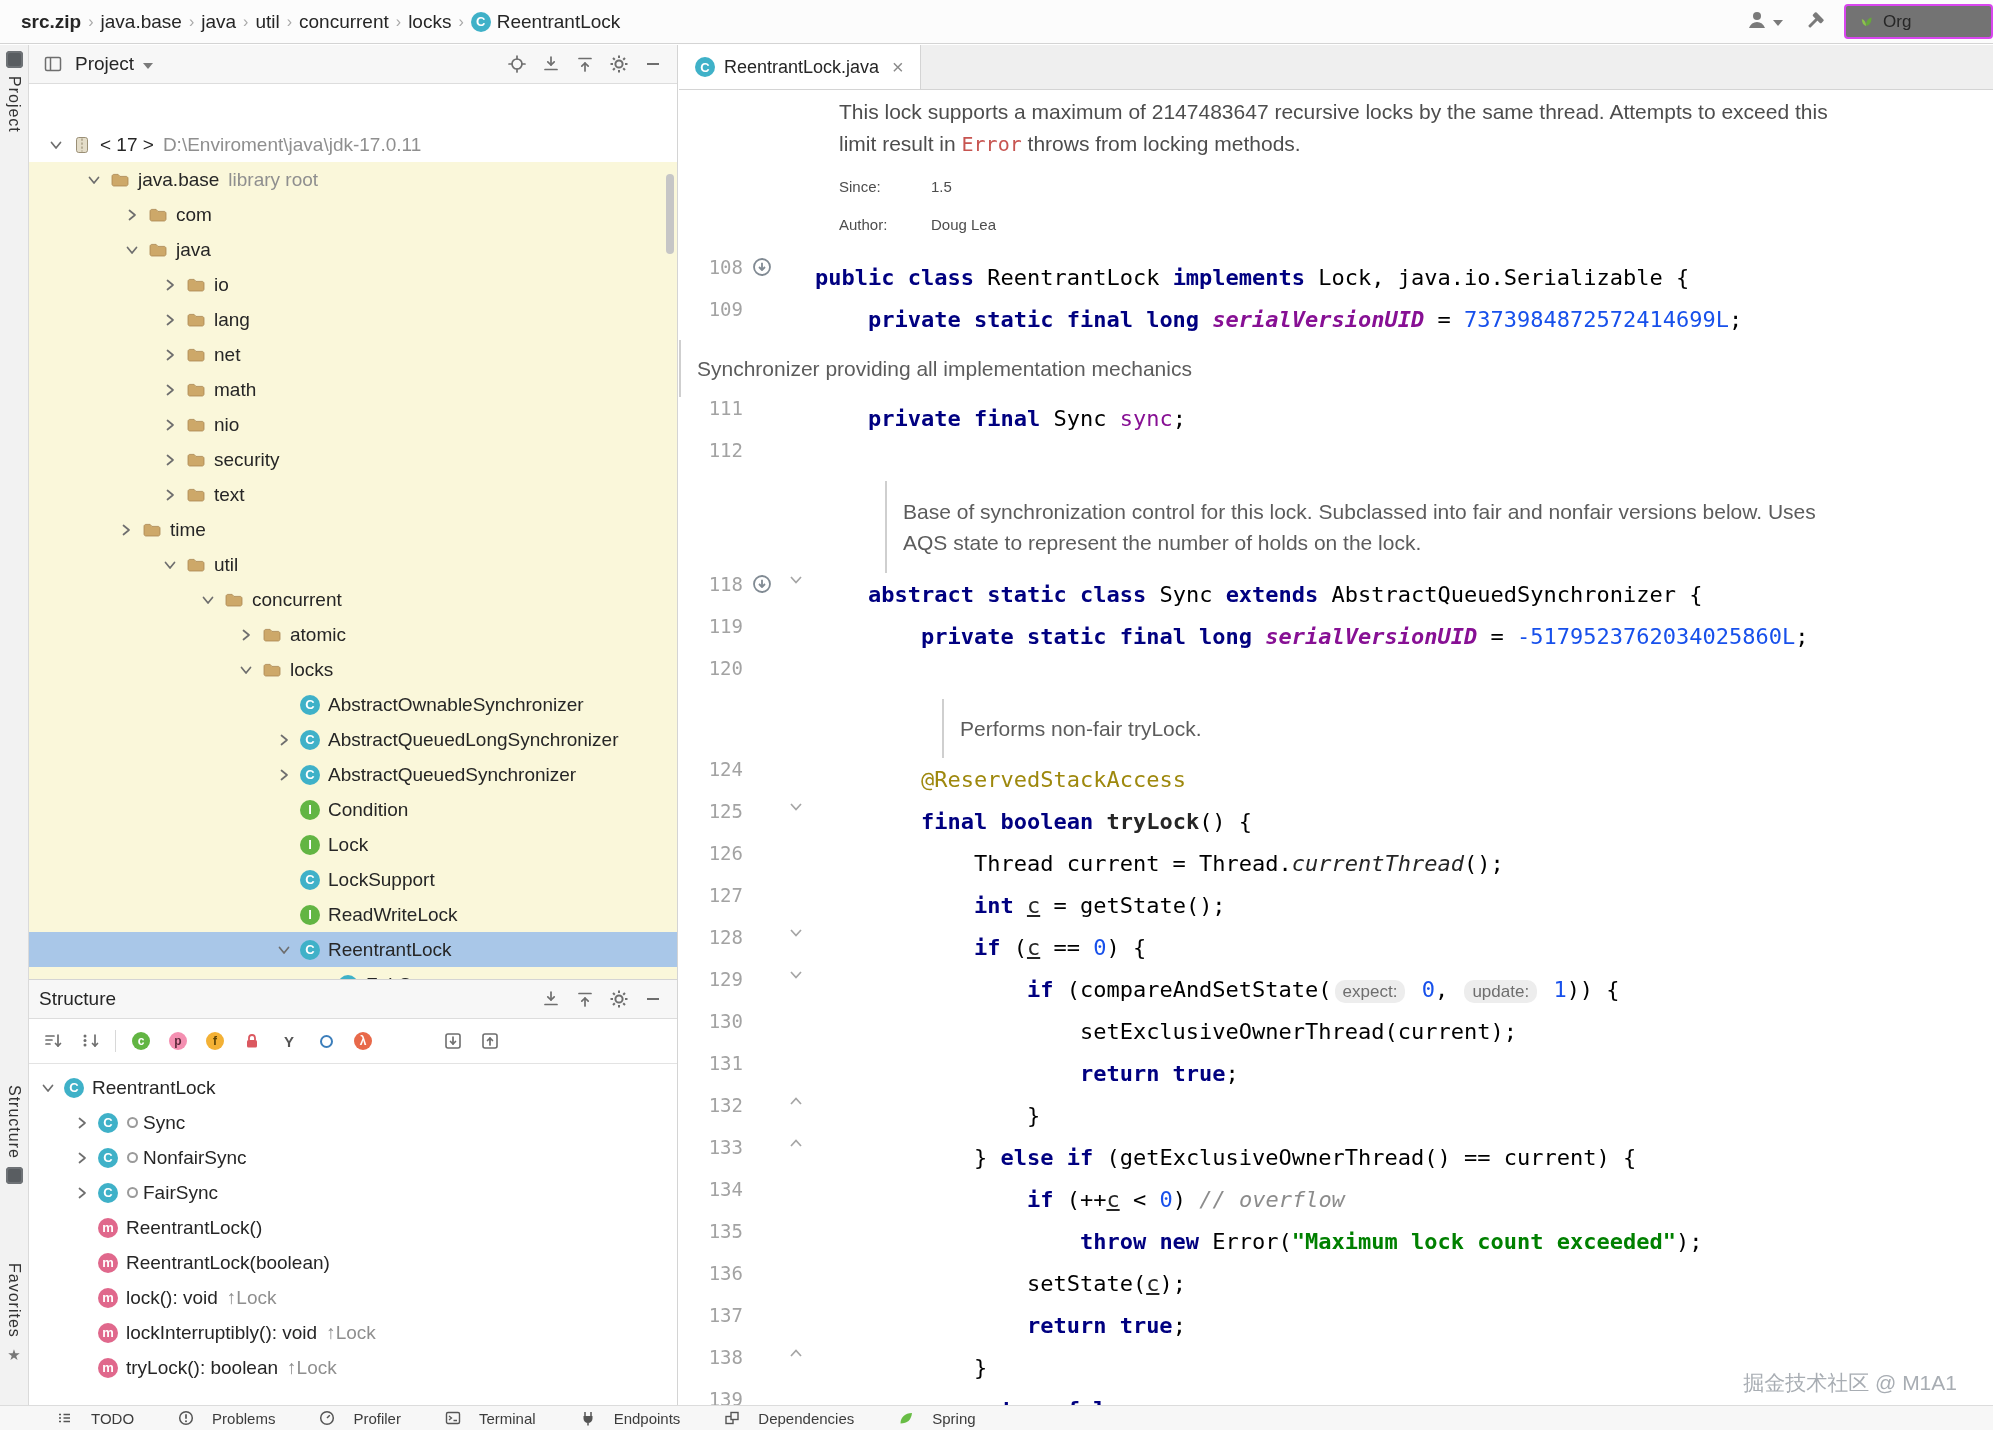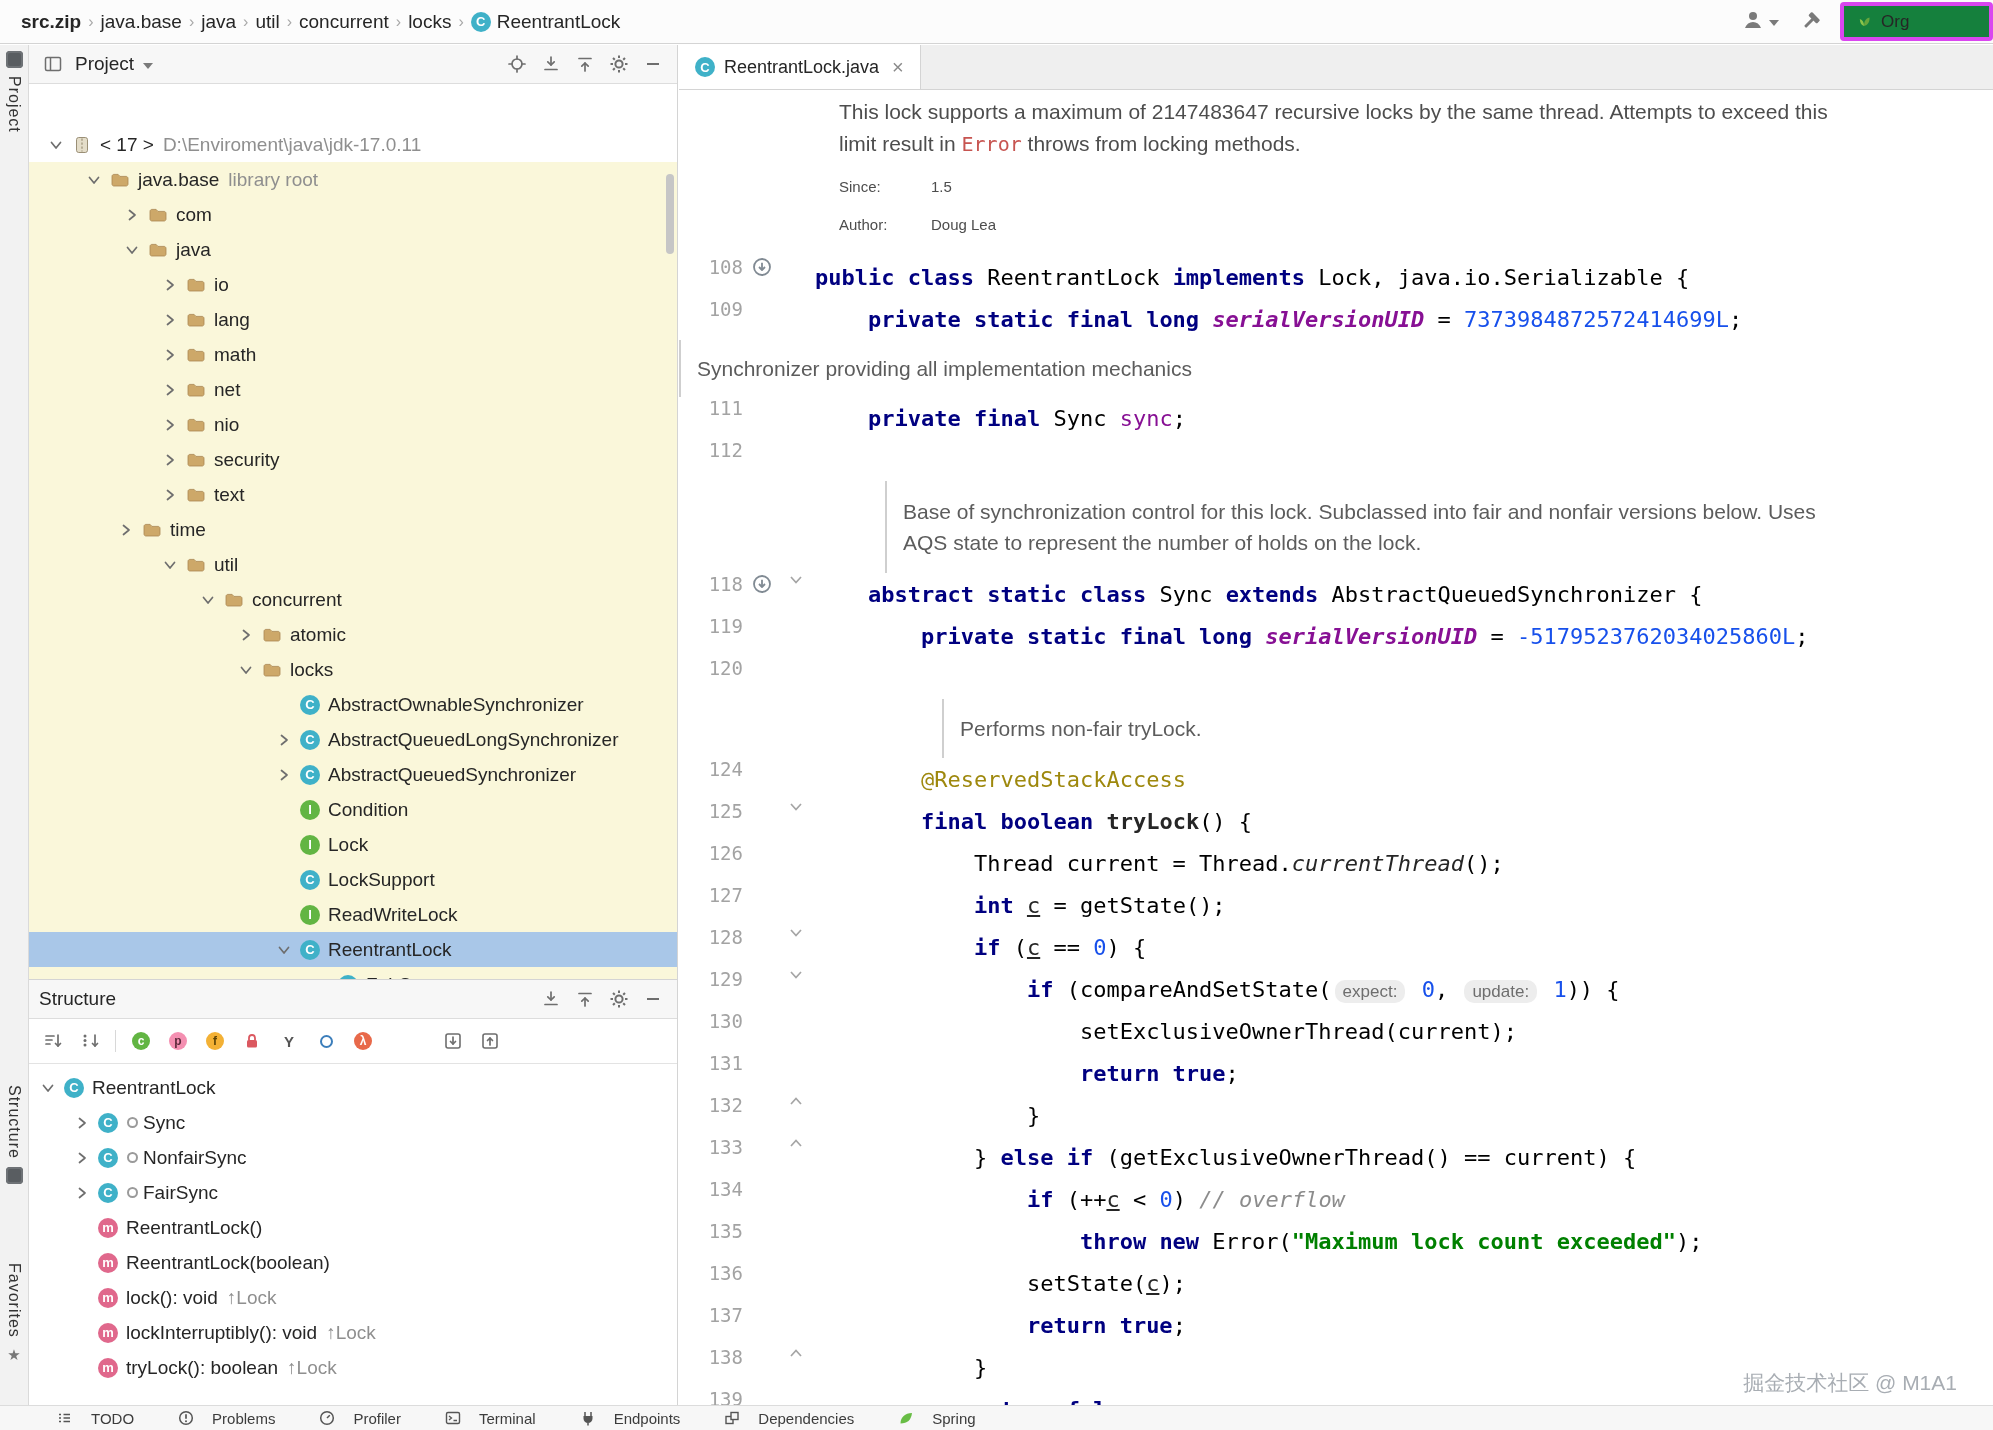--- a/index.html
+++ b/index.html
@@ -7,22 +7,22 @@
        font-family:"Liberation Sans","DejaVu Sans",sans-serif;color:#262626;}
   
   #topbar{position:absolute;left:0;top:0;width:1993px;height:44px;background:#FCFCFC;
           border-bottom:1px solid #D4D4D4;display:flex;align-items:center;padding:0 0 0 16px;box-sizing:border-box}
   #crumbs{display:flex;align-items:center;gap:2px;font-size:19px;white-space:nowrap}
   .crumb{padding:0 5px;cursor:pointer;display:flex;align-items:center;gap:6px}
   .crumb.bold{font-weight:bold}
   .crumb-sep{color:#A9A9A9;font-size:16px}
   #topbar-actions{margin-left:auto;display:flex;align-items:center;gap:16px;padding-right:0}
   #user-btn{display:flex;align-items:center;gap:3px;cursor:pointer}
-  #run-config{display:flex;align-items:center;gap:7px;border:4px solid #d946ef;border-radius:4px;height:31px;
-              padding:0 10px;font-size:17px;min-width:125px;background:#15803d;cursor:pointer}
+  #run-config{display:flex;align-items:center;gap:7px;border:2px solid #d946ef;border-radius:4px;height:31px;
+              padding:0 10px;font-size:17px;min-width:125px;background:#737373;cursor:pointer}
   
   #strip{position:absolute;left:0;top:45px;width:28px;height:1360px;background:#F2F2F2;border-right:1px solid #DADADA}
   .strip-seg{position:absolute;left:0;width:28px;display:flex;flex-direction:column;align-items:center;gap:8px;cursor:pointer}
   #seg-project{top:6px}#seg-structure{top:1040px}#seg-favorites{top:1218px}
   .vtext{writing-mode:vertical-rl;font-size:16px;color:#333;letter-spacing:1px}
   .tile{width:17px;height:17px;border-radius:4px;background:#595D61;box-shadow:inset 0 0 0 2px #6E7276}
   .star{font-size:15px;color:#777}
   
   #project-panel{position:absolute;left:29px;top:45px;width:649px;height:934px;border-right:1px solid #D4D4D4;
                  display:flex;flex-direction:column;overflow:hidden;background:#fff;box-sizing:border-box}
@@ -326,36 +326,36 @@
               <polyline points="6.5,4.5 12,9 6.5,13.5" stroke="#6E6E6E" stroke-width="1.7" fill="none" stroke-linecap="round" stroke-linejoin="round"></polyline>
             </svg>
           </span>
           <span class="ticon">
             <span style="display:flex">
               <svg width="20" height="20" viewBox="0 0 20 20">
                 <path d="M2 6.3c0-1 .8-1.9 1.9-1.9h4.2l1.9 2h6.1c1 0 1.9.9 1.9 1.9v5.8c0 1-.8 1.9-1.9 1.9H3.9c-1 0-1.9-.8-1.9-1.9z" fill="#CDA869" stroke="#A98752" stroke-width="0.8"></path>
               </svg>
             </span>
           </span>
+          <span class="tlabel">net</span>
+        </div>
+        <div class="trow" style="padding-left: 128px;">
+          <span class="chev">
+            <svg width="18" height="18" viewBox="0 0 18 18">
+              <polyline points="6.5,4.5 12,9 6.5,13.5" stroke="#6E6E6E" stroke-width="1.7" fill="none" stroke-linecap="round" stroke-linejoin="round"></polyline>
+            </svg>
+          </span>
+          <span class="ticon">
+            <span style="display:flex">
+              <svg width="20" height="20" viewBox="0 0 20 20">
+                <path d="M2 6.3c0-1 .8-1.9 1.9-1.9h4.2l1.9 2h6.1c1 0 1.9.9 1.9 1.9v5.8c0 1-.8 1.9-1.9 1.9H3.9c-1 0-1.9-.8-1.9-1.9z" fill="#CDA869" stroke="#A98752" stroke-width="0.8"></path>
+              </svg>
+            </span>
+          </span>
           <span class="tlabel">math</span>
-        </div>
-        <div class="trow" style="padding-left: 128px;">
-          <span class="chev">
-            <svg width="18" height="18" viewBox="0 0 18 18">
-              <polyline points="6.5,4.5 12,9 6.5,13.5" stroke="#6E6E6E" stroke-width="1.7" fill="none" stroke-linecap="round" stroke-linejoin="round"></polyline>
-            </svg>
-          </span>
-          <span class="ticon">
-            <span style="display:flex">
-              <svg width="20" height="20" viewBox="0 0 20 20">
-                <path d="M2 6.3c0-1 .8-1.9 1.9-1.9h4.2l1.9 2h6.1c1 0 1.9.9 1.9 1.9v5.8c0 1-.8 1.9-1.9 1.9H3.9c-1 0-1.9-.8-1.9-1.9z" fill="#CDA869" stroke="#A98752" stroke-width="0.8"></path>
-              </svg>
-            </span>
-          </span>
-          <span class="tlabel">net</span>
         </div>
         <div class="trow" style="padding-left: 128px;">
           <span class="chev">
             <svg width="18" height="18" viewBox="0 0 18 18">
               <polyline points="6.5,4.5 12,9 6.5,13.5" stroke="#6E6E6E" stroke-width="1.7" fill="none" stroke-linecap="round" stroke-linejoin="round"></polyline>
             </svg>
           </span>
           <span class="ticon">
             <span style="display:flex">
               <svg width="20" height="20" viewBox="0 0 20 20">

